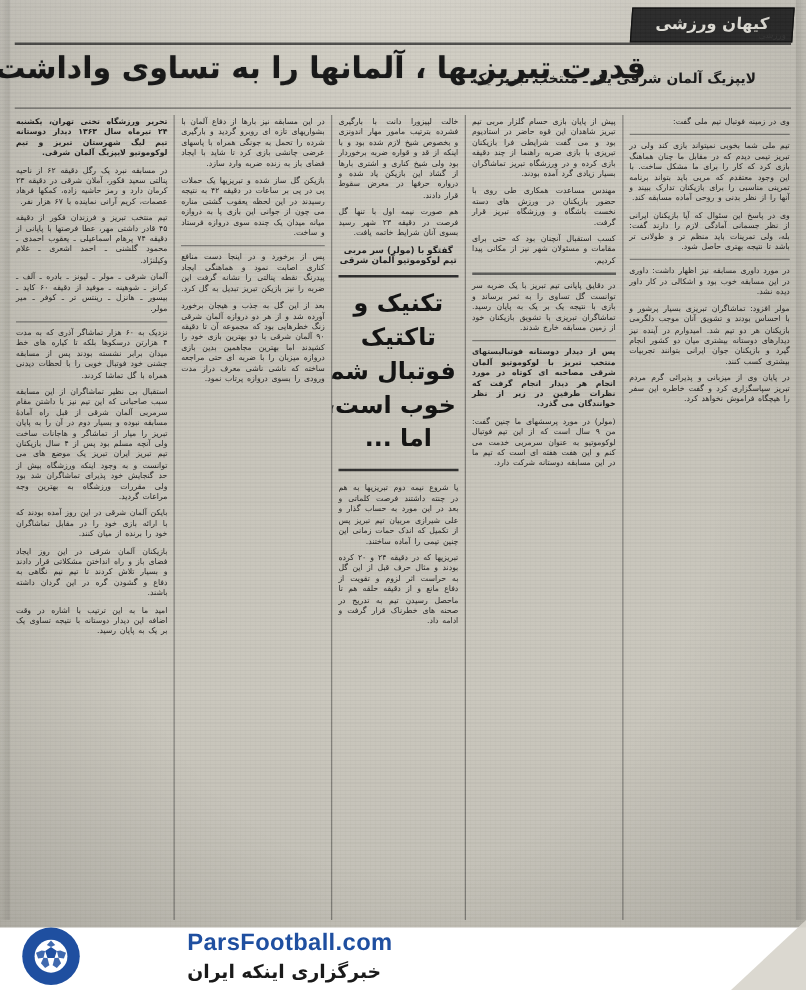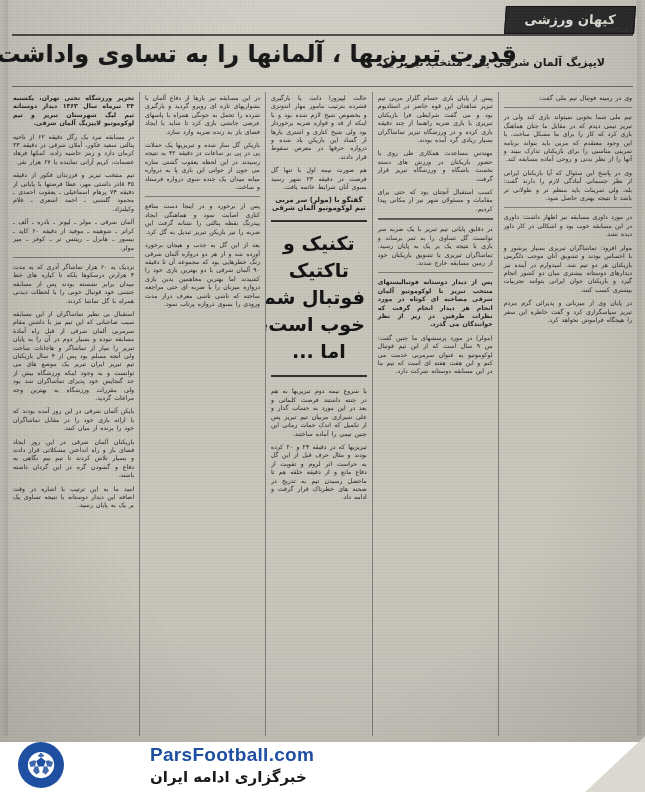--- a/index.html
+++ b/index.html
@@ -275,17 +275,17 @@
         <circle cx="16" cy="16" r="14" fill="#ffffff"></circle>
         <polygon points="16,8 21,11.6 19,17.5 13,17.5 11,11.6" fill="#1f4fa0"></polygon>
         <polygon points="16,2.6 19.6,6.4 16,8 12.4,6.4" fill="#1f4fa0" opacity=".85"></polygon>
         <polygon points="3.2,13 8,11 11,11.6 9.6,17.2 5,18" fill="#1f4fa0" opacity=".85"></polygon>
         <polygon points="28.8,13 24,11 21,11.6 22.4,17.2 27,18" fill="#1f4fa0" opacity=".85"></polygon>
         <polygon points="9.6,17.2 13,17.5 14.6,23.6 11,26 7.4,22" fill="#1f4fa0" opacity=".85"></polygon>
         <polygon points="22.4,17.2 19,17.5 17.4,23.6 21,26 24.6,22" fill="#1f4fa0" opacity=".85"></polygon>
       </svg>
     </div>
     <div class="brand-main">ParsFootball.com</div>
-    <div class="brand-fa">خبرگزاری ادامه ایران</div>
+    <div class="brand-fa">خبرگزاری اینکه ایران</div>
     <div class="corner-fold"></div>
   </div>
 
 </div>
 
 </body></html>

